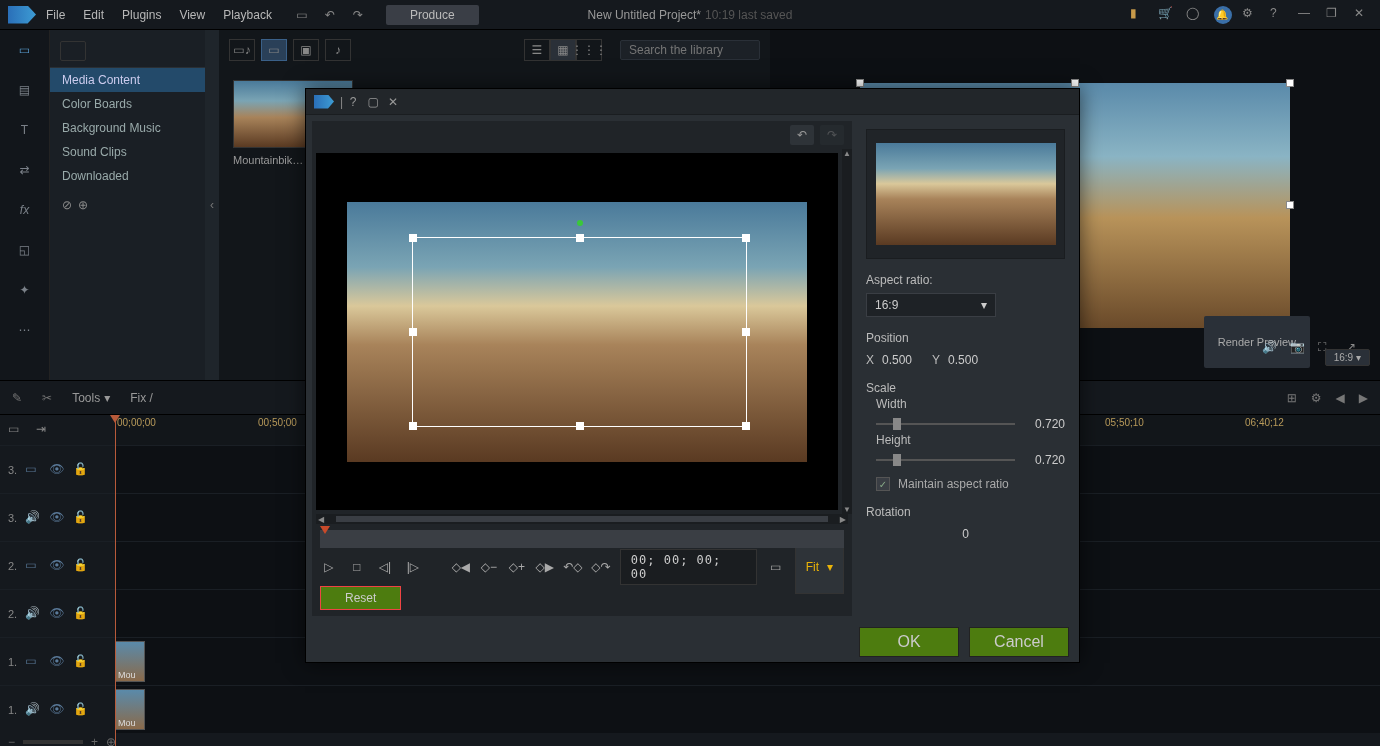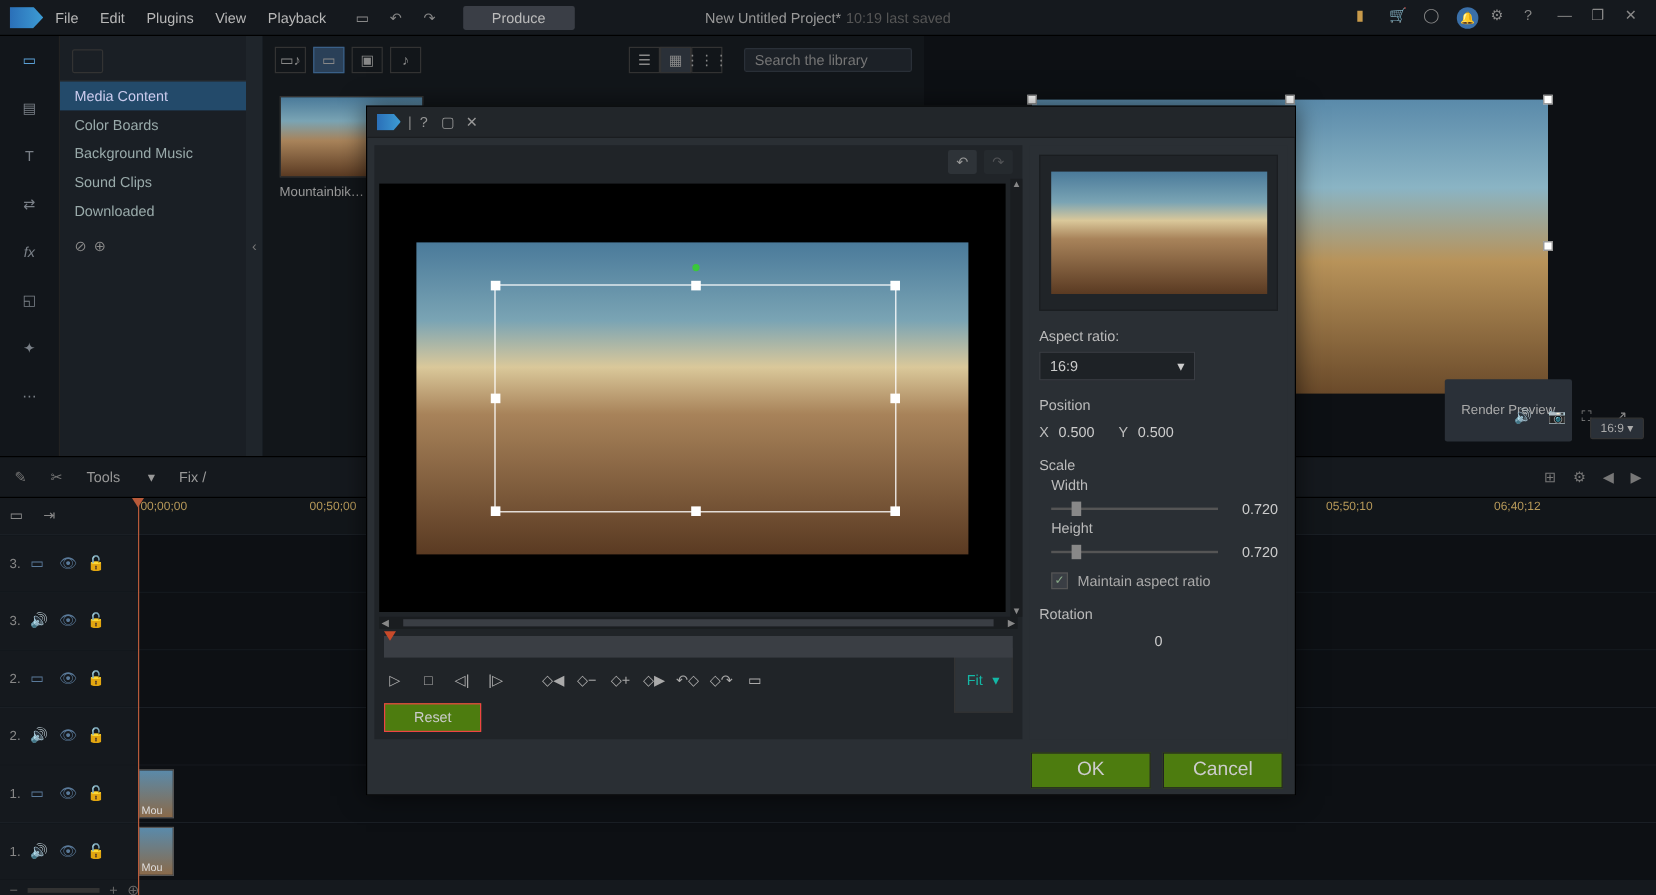--- a/index.html
+++ b/index.html
@@ -54,21 +54,21 @@
 .preview-handles { position: absolute; inset: 0; }
 .preview-handles .h { position: absolute; width: 8px; height: 8px; background: #fff; border: 1px solid #888; }
 .preview-toolbar { position: absolute; bottom: 20px; right: 14px; display: flex; gap: 8px; }
 .preview-toolbar span { width: 20px; height: 20px; color: #888; cursor: pointer; }
 .render-btn { position: absolute; bottom: 12px; right: 70px; background: #2a3038; padding: 20px 14px; border-radius: 2px; color: #aaa; cursor: pointer; font-size: 11px; }
 .aspect-pill { position: absolute; bottom: 14px; right: 10px; background: #2a3038; padding: 2px 8px; border: 1px solid #333; border-radius: 2px; color: #aaa; font-size: 10px; cursor: pointer; }
 
 
 .tool-row { height: 35px; background: #15191e; display: flex; align-items: center; padding: 0 12px; gap: 20px; border-top: 1px solid #000; border-bottom: 1px solid #000; }
 .tool-row .tool-icon { color: #777; cursor: pointer; }
-.tool-row .tool-label { color: #999; cursor: pointer; display: flex; align-items: center; gap: 23px; }
+.tool-row .tool-label { color: #999; cursor: pointer; display: flex; align-items: center; gap: 4px; }
 .tool-row .right-tools { margin-left: auto; display: flex; gap: 14px; }
 
 
 .timeline { flex: 1; background: #0d1014; display: flex; flex-direction: column; }
 .timeline-header { height: 30px; display: flex; }
 .timeline-header .track-controls { width: 115px; display: flex; align-items: center; gap: 8px; padding: 0 8px; background: #15191e; }
 .timeline-header .track-controls span { width: 20px; height: 16px; color: #888; cursor: pointer; }
 .timeline-ruler { flex: 1; position: relative; background: #12161a; display: flex; align-items: center; }
 .timeline-ruler .tick { position: absolute; color: #b89a5a; font-size: 10px; top: 2px; }
 .timeline-track { height: 48px; display: flex; border-top: 1px solid #1a1f25; }
@@ -112,21 +112,21 @@
 .modal-vscroll::after { bottom: 0; content: '▼'; }
 .modal-hscroll { height: 10px; background: #1a1d20; margin: 0 4px 2px 4px; position: relative; display: flex; align-items: center; }
 .modal-hscroll .sbtrack { flex: 1; height: 6px; background: #3a3e44; margin: 0 12px; }
 .modal-hscroll::before { content: '◀'; font-size: 8px; color: #888; margin-left: 2px; }
 .modal-hscroll::after { content: '▶'; font-size: 8px; color: #888; margin-right: 2px; }
 .modal-timeline { height: 18px; margin: 4px 8px; background: #3a3e44; position: relative; }
 .modal-timeline .thead { position: absolute; left: 0; top: -4px; width: 0; height: 0; border-left: 5px solid transparent; border-right: 5px solid transparent; border-top: 8px solid #c84a2a; }
 .modal-playbar { height: 30px; display: flex; align-items: center; padding: 0 8px; gap: 10px; }
 .modal-playbar .pb { width: 18px; height: 18px; color: #aaa; cursor: pointer; display: flex; align-items: center; justify-content: center; }
 .modal-playbar .tc { background: #1a1d20; border: 1px solid #333; padding: 3px 10px; color: #ccc; font-family: monospace; letter-spacing: 1px; }
-.modal-playbar .fit { background: #2e3338; border: 1px solid #333; padding: 19px 10px; color: #14b8a6; cursor: pointer; margin-left: auto; display: flex; align-items: center; gap: 8px; }
+.modal-playbar .fit { background: #2e3338; border: 1px solid #333; padding: 19px 10px; color: #eab308; cursor: pointer; margin-left: auto; display: flex; align-items: center; gap: 8px; }
 .modal-reset { height: 34px; padding: 4px 8px; }
 .modal-reset button { background: #4d7c0f; border: 1px solid #ef4444; color: #ccc; padding: 4px 24px; cursor: pointer; font-size: 12px; }
 
 .modal-right { width: 215px; background: #2a2f34; padding: 8px; display: flex; flex-direction: column; }
 .modal-preview { height: 130px; background: #202428; border: 1px solid #1a1d20; display: flex; align-items: center; justify-content: center; }
 .modal-preview-img { width: 180px; height: 102px; background: linear-gradient(to bottom, #4a7a9a 0%, #7aa4b4 25%, #dac89a 40%, #a8835a 55%, #5a3a22 100%); }
 .prop-label { color: #bbb; margin-top: 14px; font-size: 12px; }
 .prop-select { background: #1e2226; border: 1px solid #3a3e44; color: #ccc; padding: 4px 8px; margin-top: 6px; width: 130px; cursor: pointer; display: flex; justify-content: space-between; align-items: center; }
 .prop-row { display: flex; gap: 20px; margin-top: 8px; }
 .prop-row .pcol { display: flex; align-items: center; gap: 8px; }
@@ -408,20 +408,21 @@
         <span class="pb">□</span>
         <span class="pb">◁|</span>
         <span class="pb">|▷</span>
         <span style="width:10px"></span>
         <span class="pb">◇◀</span>
         <span class="pb">◇−</span>
         <span class="pb">◇+</span>
         <span class="pb">◇▶</span>
         <span class="pb">↶◇</span>
         <span class="pb">◇↷</span>
+        <span class="tc">00; 00; 00; 00</span>
         <span class="pb">▭</span>
         <span class="fit">
             <span>Fit</span>
             <span>▾</span>
           </span>
       </div>
       <div class="modal-reset">
         <button>Reset</button>
       </div>
     </div>

